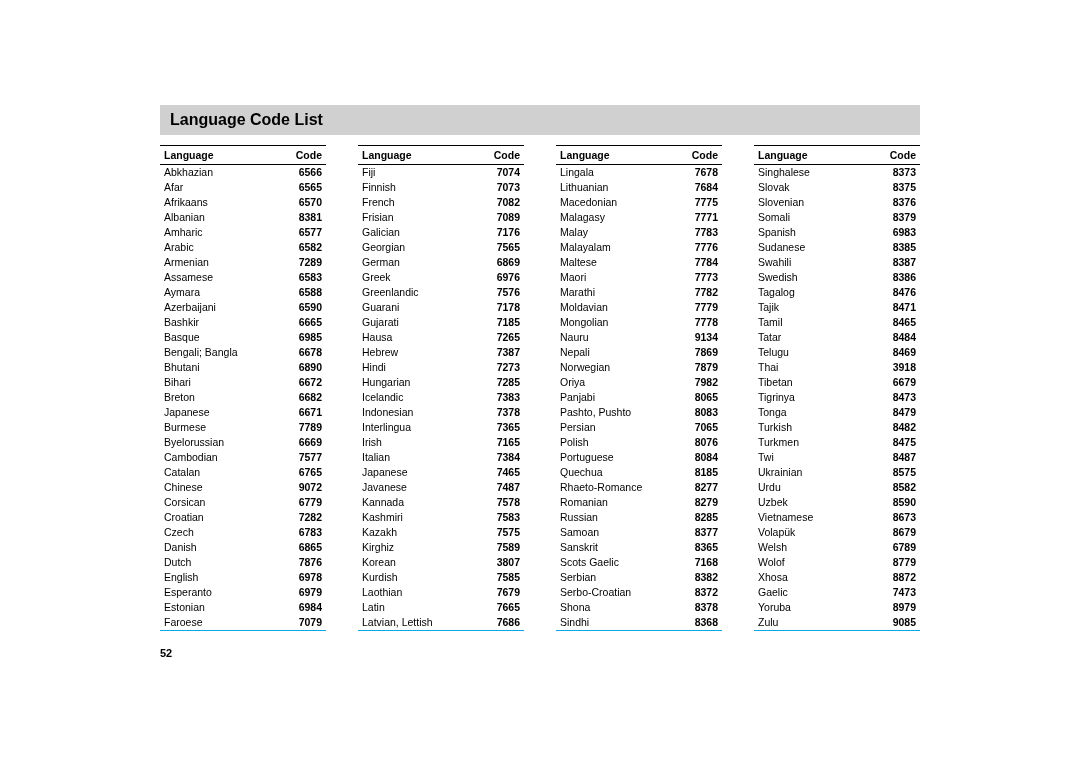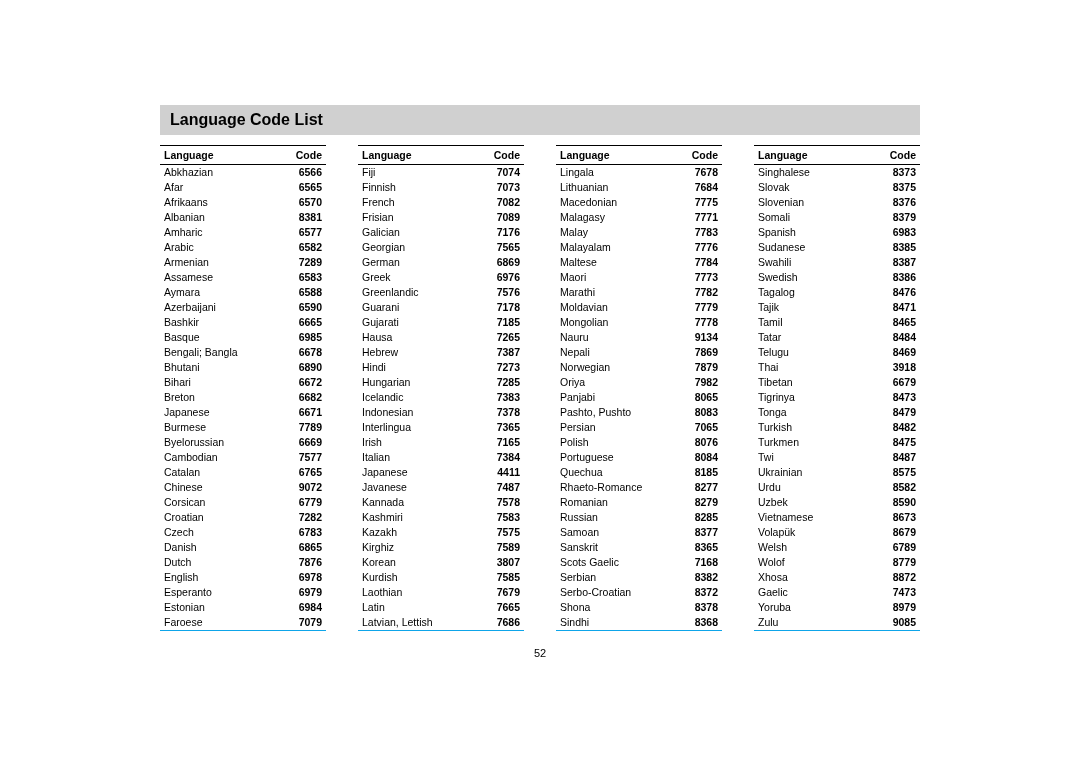--- a/index.html
+++ b/index.html
@@ -57,24 +57,24 @@
       text-align: left;
     }
     table tbody tr td.code-cell {
       text-align: right;
       font-weight: bold;
     }
     table tbody tr:last-child td {
       border-bottom: 1px solid #0ea5e9;
     }
     .page-number {
-      text-align: center;
+      text-align: left;
       margin-top: 16px;
       font-size: 11px;
-      font-weight: normal;
+      font-weight: bold;
     }
     .col-divider {
       width: 10px;
     }
   </style>
 </head>
 <body>
 
 <div class="page-container">
   <div class="section-title">Language Code List</div>
@@ -301,21 +301,21 @@
             <tr>
               <td>Irish</td>
               <td class="code-cell">7165</td>
             </tr>
             <tr>
               <td>Italian</td>
               <td class="code-cell">7384</td>
             </tr>
             <tr>
               <td>Japanese</td>
-              <td class="code-cell">4411</td>
+              <td class="code-cell">7465</td>
             </tr>
             <tr>
               <td>Javanese</td>
               <td class="code-cell">7487</td>
             </tr>
             <tr>
               <td>Kannada</td>
               <td class="code-cell">7578</td>
             </tr>
             <tr>

